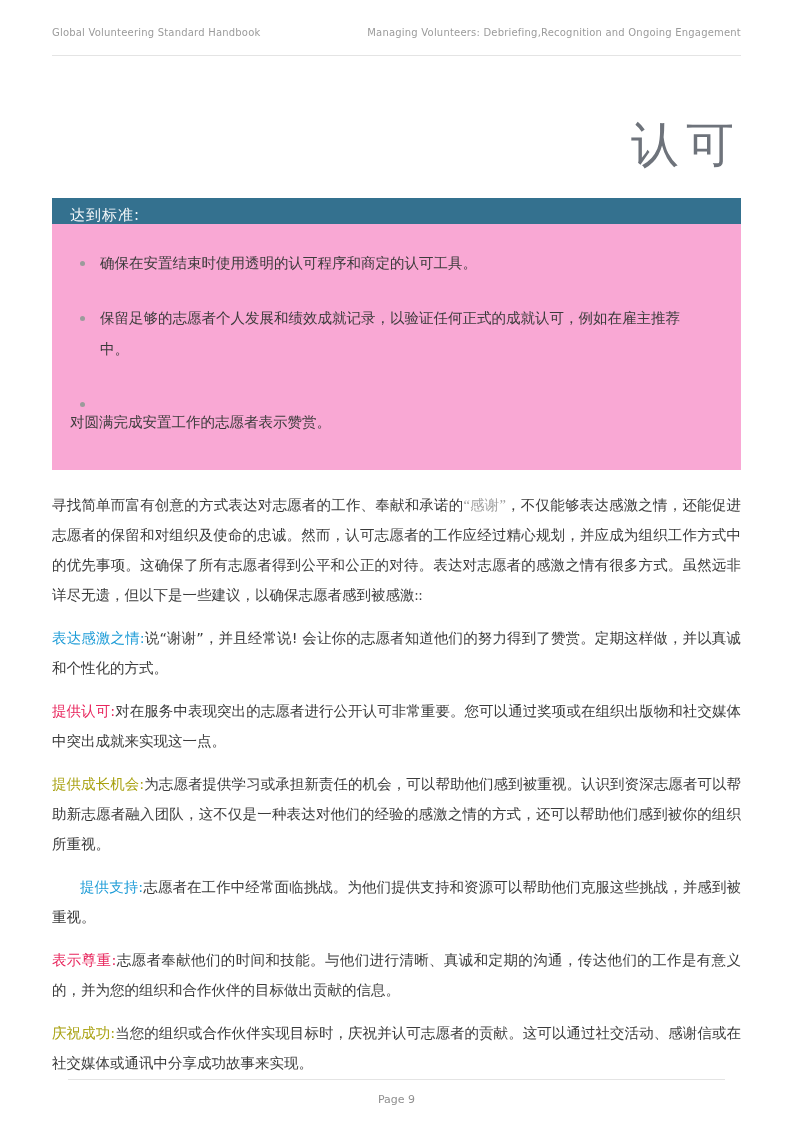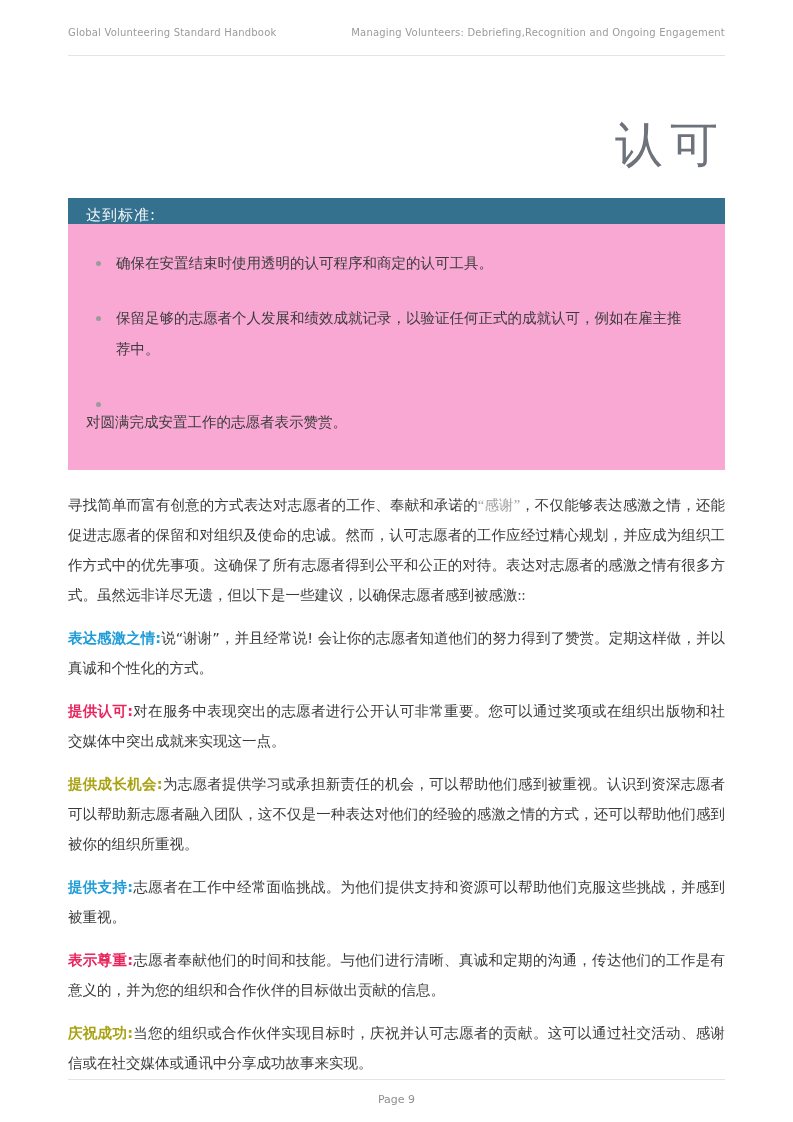--- a/index.html
+++ b/index.html
@@ -6,21 +6,21 @@
   html, body { background: #ffffff; }
   body { font-family: "DejaVu Sans", sans-serif; }
   .page {
     position: relative;
     width: 793px;
     height: 1122px;
     margin: 0 auto;
     background: #ffffff;
     overflow: hidden;
   }
-  .content { padding: 0 68px; }
+  .content { padding: 0 52px; }
   .header {
     display: flex;
     justify-content: space-between;
     align-items: flex-start;
     padding-top: 27px;
     font-size: 10px;
     color: #9b9b9b;
     letter-spacing: 0.2px;
   }
   .rule {
@@ -69,21 +69,21 @@
     margin: 13px 15px 0 10px;
   }
   .body-text {
     font-size: 14.5px;
     line-height: 30px;
     color: #3b3b3b;
     text-align: justify;
   }
   .intro { margin-top: 20px; font-family: Liberation Serif, serif; }
   .suggestion { margin-top: 13px; }
-  .lead { font-weight: bold; }
+  .lead { font-weight: normal; }
   .quote { color: #9e9e9e; }
   .footer {
     position: absolute;
     left: 68px;
     right: 68px;
     bottom: 16px;
   }
   .page-num {
     margin-top: 13px;
     text-align: center;
@@ -125,21 +125,21 @@
     </div>
 
     <p class="body-text intro"><span>寻找简单而富有创意的方式表达对志愿者的工作、奉献和承诺的</span><span class="quote" style="color: rgb(158, 158, 158);">“感谢”</span><span>，不仅能够表达感激之情，还能促进志愿者的保留和对组织及使命的忠诚。然而，认可志愿者的工作应经过精心规划，并应成为组织工作方式中的优先事项。这确保了所有志愿者得到公平和公正的对待。表达对志愿者的感激之情有很多方式。虽然远非详尽无遗，但以下是一些建议，以确保志愿者感到被感激::</span></p>
 
     <p class="body-text suggestion"><span class="lead" style="color: rgb(30, 156, 215);">表达感激之情:</span><span>说“谢谢”，并且经常说! 会让你的志愿者知道他们的努力得到了赞赏。定期这样做，并以真诚和个性化的方式。</span></p>
 
     <p class="body-text suggestion"><span class="lead" style="color: rgb(232, 38, 93);">提供认可:</span><span>对在服务中表现突出的志愿者进行公开认可非常重要。您可以通过奖项或在组织出版物和社交媒体中突出成就来实现这一点。</span></p>
 
     <p class="body-text suggestion"><span class="lead" style="color: rgb(169, 162, 19);">提供成长机会:</span><span>为志愿者提供学习或承担新责任的机会，可以帮助他们感到被重视。认识到资深志愿者可以帮助新志愿者融入团队，这不仅是一种表达对他们的经验的感激之情的方式，还可以帮助他们感到被你的组织所重视。</span></p>
 
-    <p class="body-text suggestion"><span class="lead" style="color: rgb(30, 156, 215);">提供支持:</span><span>志愿者在工作中经常面临挑战。为他们提供支持和资源可以帮助他们克服这些挑战，并感到被重视。</span></p>
+    <p class="body-text suggestion"><span class="lead" style="color: rgb(30, 156, 215); margin-left: 28px;">提供支持:</span><span>志愿者在工作中经常面临挑战。为他们提供支持和资源可以帮助他们克服这些挑战，并感到被重视。</span></p>
 
     <p class="body-text suggestion"><span class="lead" style="color: rgb(232, 38, 93);">表示尊重:</span><span>志愿者奉献他们的时间和技能。与他们进行清晰、真诚和定期的沟通，传达他们的工作是有意义的，并为您的组织和合作伙伴的目标做出贡献的信息。</span></p>
 
     <p class="body-text suggestion"><span class="lead" style="color: rgb(169, 162, 19);">庆祝成功:</span><span>当您的组织或合作伙伴实现目标时，庆祝并认可志愿者的贡献。这可以通过社交活动、感谢信或在社交媒体或通讯中分享成功故事来实现。</span></p>
 
   </div>
 
   <div class="footer">
     <div class="rule"></div>
     <div class="page-num">Page 9</div>

